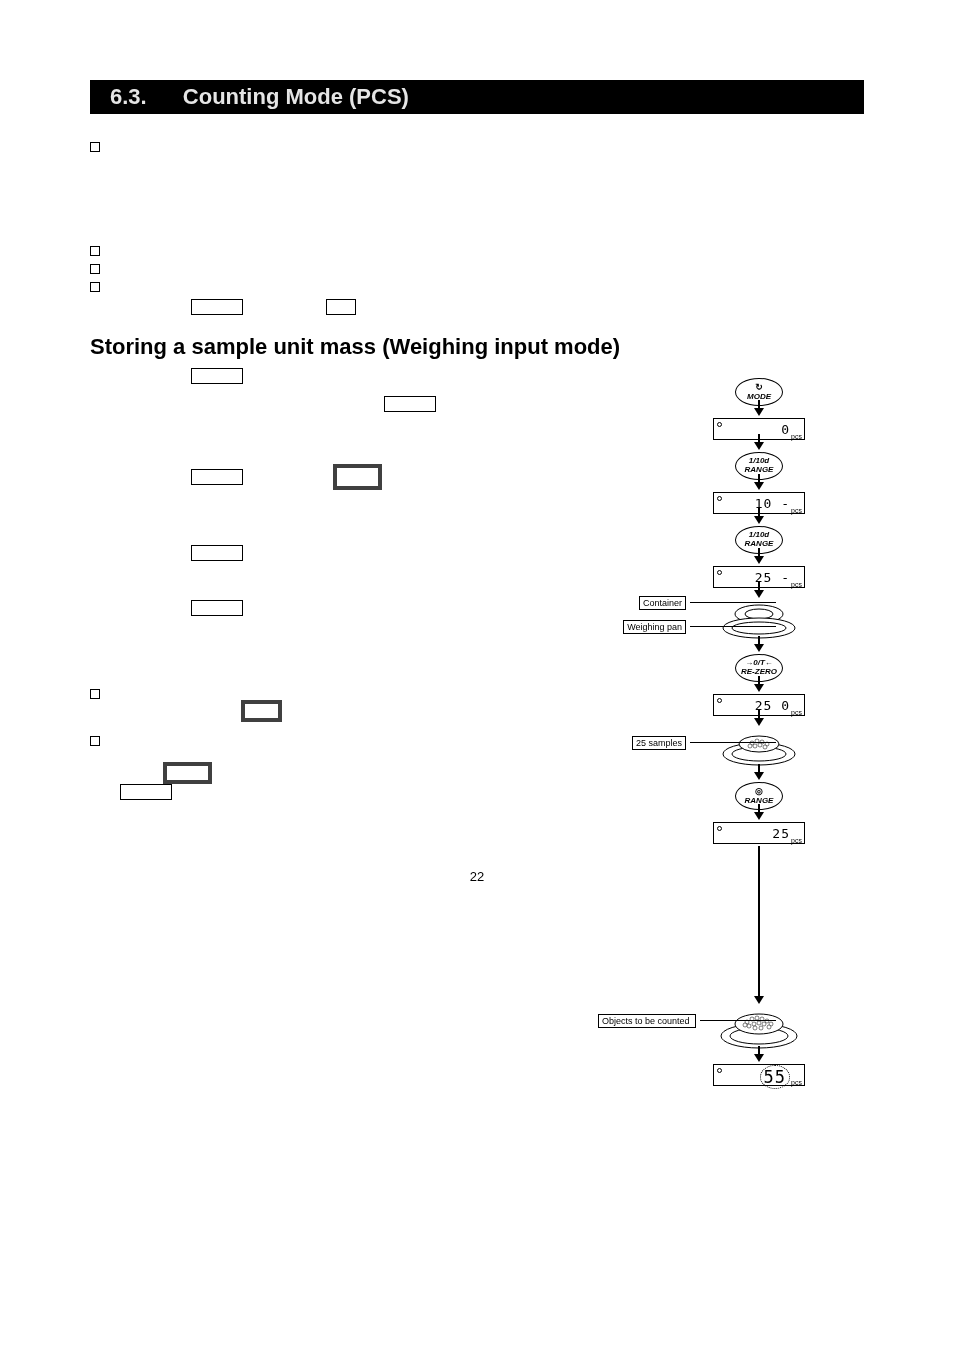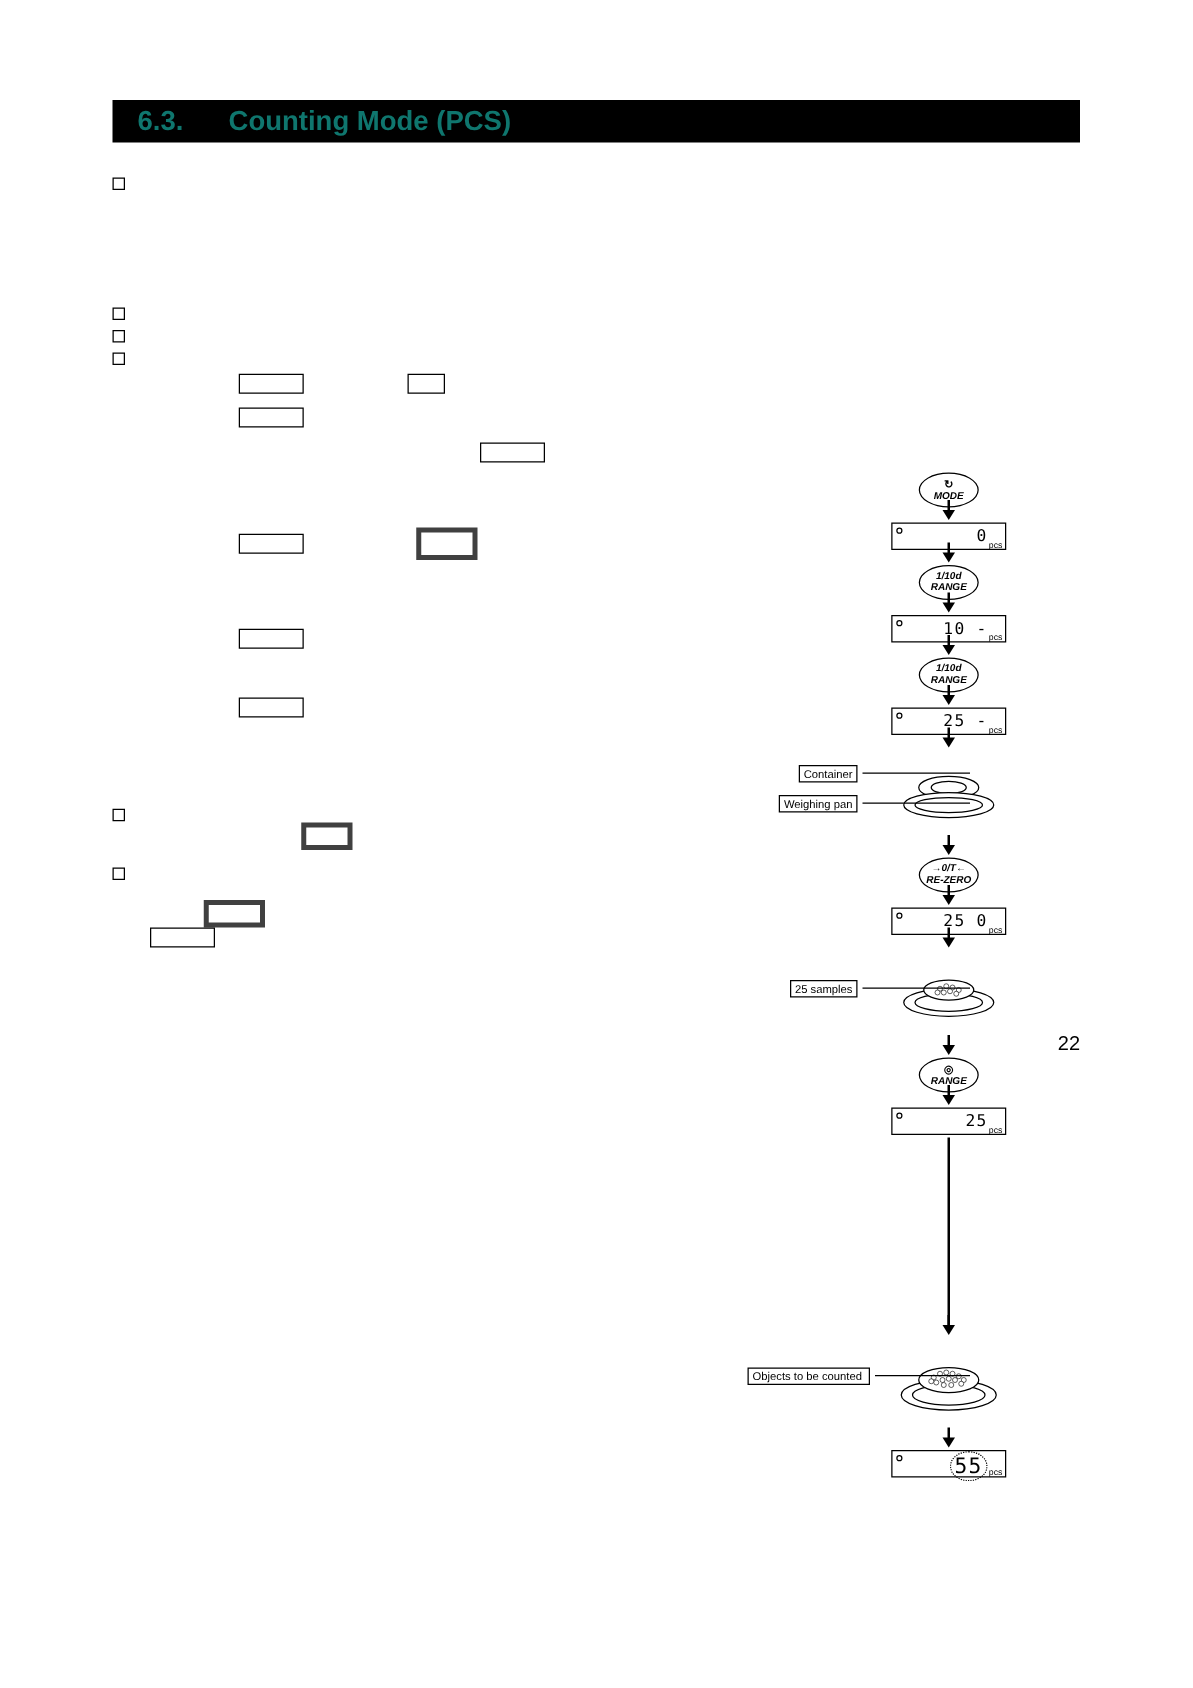--- a/index.html
+++ b/index.html
@@ -9,21 +9,21 @@
     font-family: Arial, sans-serif;
     width: 954px;
   }
   .page {
     padding: 80px 90px 40px 90px;
     position: relative;
     min-height: 1270px;
   }
   .title-bar {
     background: #000;
-    color: #0f766e;
+    color: #e5e5e5;
     padding: 4px 0 4px 20px;
     font-size: 22px;
   }
   .title-bar .num {
     font-weight: bold;
     margin-right: 30px;
   }
   .title-bar .txt {
     font-weight: bold;
   }
@@ -136,21 +136,21 @@
   .lcd .dot {
     position:absolute; left:3px; top:3px;
     width:3px; height:3px; border-radius:50%; border:1px solid #000;
   }
   .lcd .unit {
     position:absolute; right:2px; top:7px;
     font-size:7px; font-family:Arial; letter-spacing:0;
   }
   .pan-assembly {
     width: 90px;
-    margin: 20px auto;
+    margin: 4px auto;
     position: relative;
   }
   .pan-stack svg { display:block; margin:0 auto; }
   .side-label {
     position: absolute;
     right: 118px;
     border: 1px solid #000;
     font-size: 9px;
     padding: 1px 3px;
     white-space: nowrap;
@@ -161,21 +161,21 @@
     height:1px; background:#000;
   }
   .dotted-pcs {
     display:inline-block;
     border:1px dotted #000;
     border-radius:50%;
     padding:0 3px;
     font-family:monospace;
     font-size:17px;
   }
-  .pagefoot { text-align:right; font-size:16px; margin-top:30px;}
+  .pagefoot { text-align:center; font-size:13px; margin-top:30px;}
 </style>
 </head>
 <body>
 
 <div class="page">
 
   <div class="title-bar">
     <span class="num">6.3.</span>
     <span class="txt">Counting Mode (PCS)</span>
   </div>
@@ -196,20 +196,21 @@
           <div class="bullet"></div>
         </div>
       <div class="bullet-row">
           <div class="bullet"></div>
         </div>
 
       <div class="step">
         1&nbsp; Press the <span class="keybox"></span> key to select <span class="keybox" style="min-width:28px"></span> (counting mode).
       </div>
 
+      <div class="h2">Storing a sample unit mass (Weighing input mode)</div>
       <div class="step">
         2&nbsp; Press the <span class="keybox"></span> key to enter the sample unit mass storing mode.
       </div>
       <div class="step">
         3&nbsp; To select the number of samples, press the <span class="keybox"></span> key several times. It may be set to 5, 10, 25, 50 or 100.
         <div style="margin-top:4px">Advise A greater number of samples will yield more accurate counting result.</div>
       </div>
       <div class="step">
         4&nbsp; Press the <span class="keybox"></span> key to display
         <span class="lcdbox">25 0</span>

